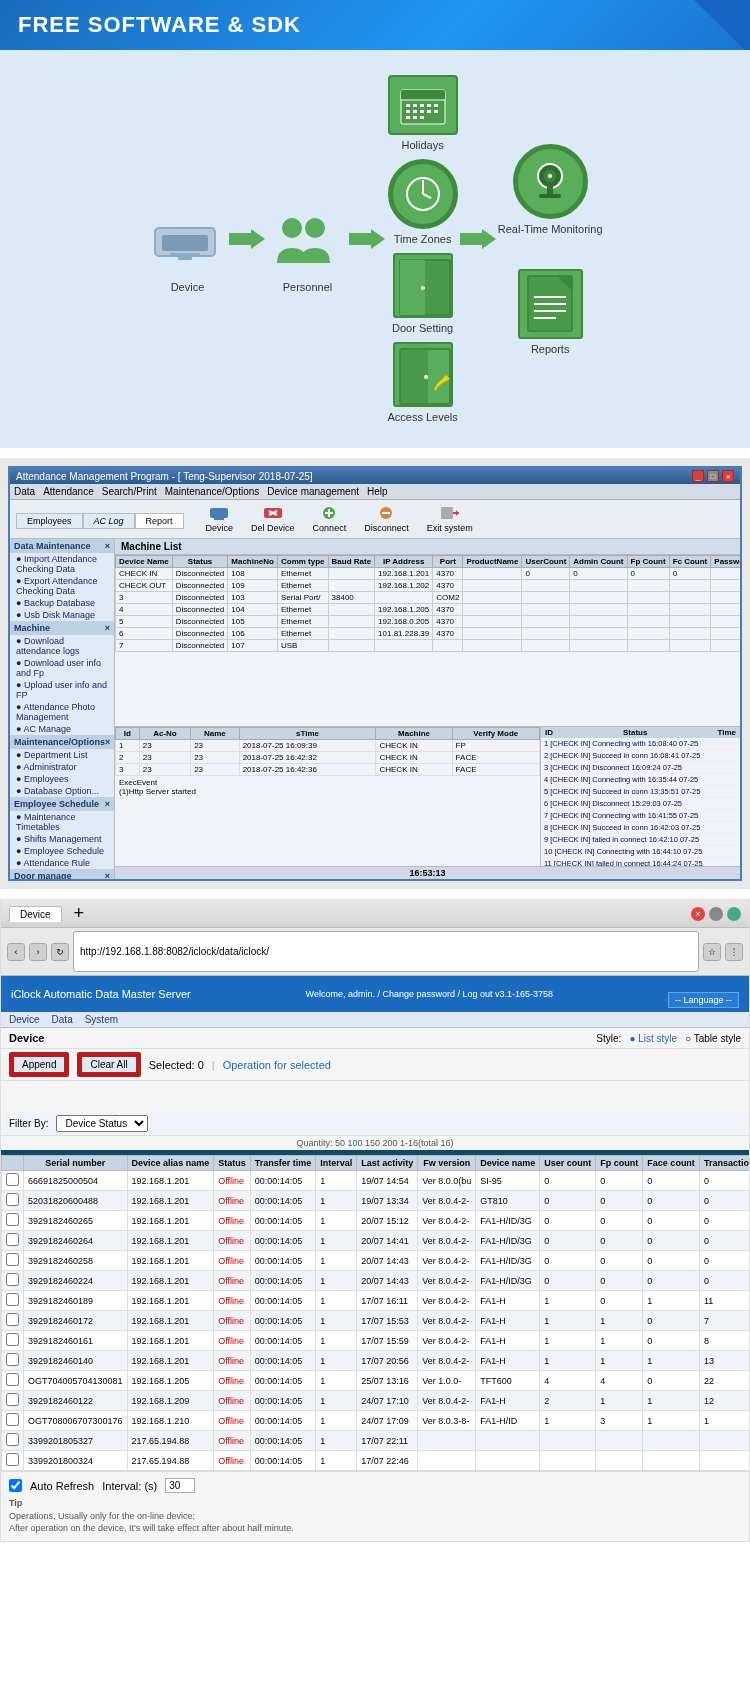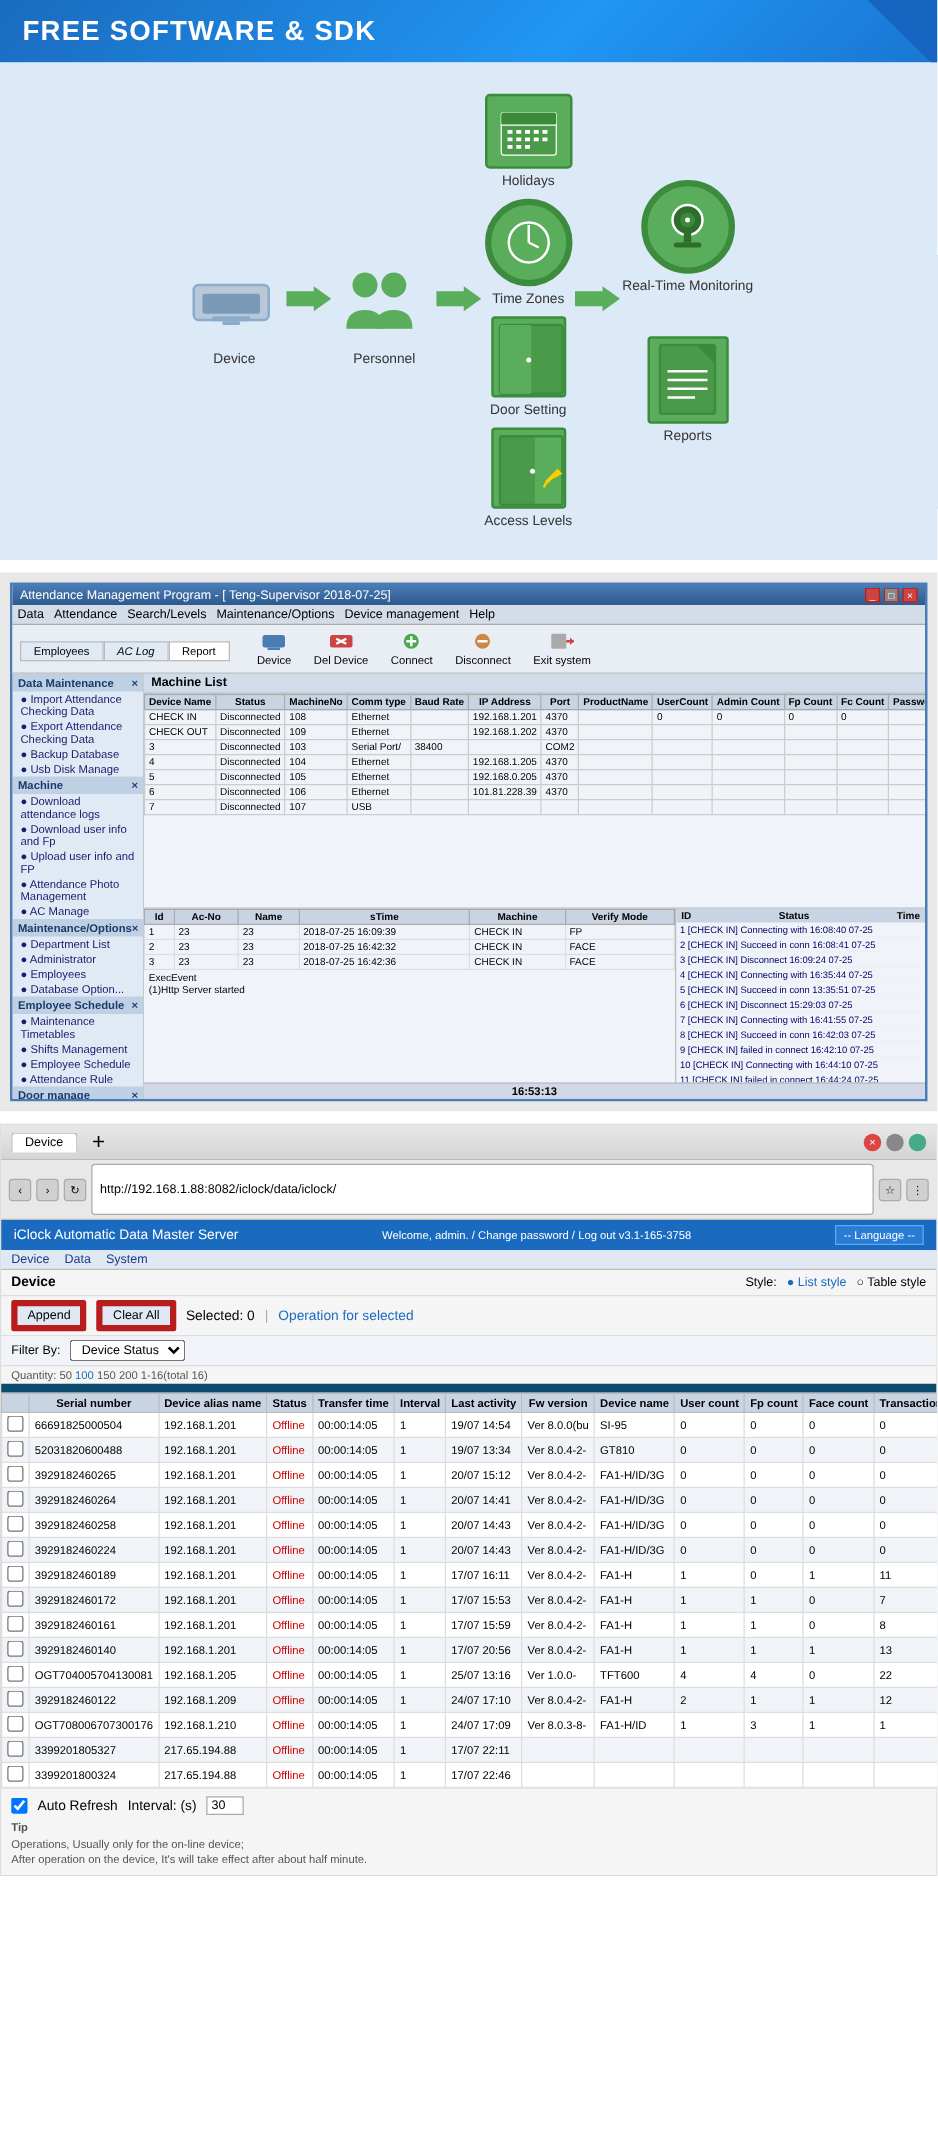--- a/index.html
+++ b/index.html
@@ -385,28 +385,29 @@
     }
 
     .filter-row {
       background: #f0f4f8;
       padding: 3px 8px;
       display: flex;
       align-items: center;
       gap: 8px;
       font-size: 10px;
       border-bottom: 1px solid #ddd;
+      margin-top: 31px;
     }
 
     .quantity-row {
-      text-align: left;
+      text-align: center;
       padding: 2px 8px;
       font-size: 9px;
       color: #555;
-      border-bottom: 7px solid #0c4a6e;
+      border-bottom: 5px solid #0c4a6e;
     }
 
     .data-table {
       width: 100%;
       border-collapse: collapse;
       font-size: 9px;
     }
 
     .data-table th {
       background: #c8d4e4;
@@ -640,21 +641,21 @@
       <div class="win-close-btns">
         <div class="wc-btn">_</div>
         <div class="wc-btn" style="background:#888">□</div>
         <div class="wc-btn">×</div>
       </div>
     </div>
 
     <div class="win-menubar">
       <span>Data</span>
       <span>Attendance</span>
-      <span>Search/Levels</span>
+      <span>Search/Print</span>
       <span>Maintenance/Options</span>
       <span>Device management</span>
       <span>Help</span>
     </div>
 
     <div class="win-toolbar">
 
       <div style="display:flex; border-bottom:1px solid #bbb; margin-bottom:-3px;">
         <div style="background:#e0eaf4; border:1px solid #bbb; border-bottom:none; padding:2px 10px; font-size:9px; cursor:pointer;">Employees</div>
         <div style="background:#e0eaf4; border:1px solid #bbb; border-bottom:none; padding:2px 10px; font-size:9px; cursor:pointer;font-style:italic;">AC Log</div>
@@ -976,21 +977,21 @@
     <div class="browser-btn">›</div>
     <div class="browser-btn">↻</div>
     <div class="address-bar">http://192.168.1.88:8082/iclock/data/iclock/</div>
     <div class="browser-btn">☆</div>
     <div class="browser-btn">⋮</div>
   </div>
 
   <div class="browser-header">
     <span>iClock Automatic Data Master Server</span>
     <span style="font-size:9px;">Welcome, admin. / Change password / Log out  v3.1-165-3758</span>
-    <div style="background:#2a7bd4; border:1px solid #5aabf0; padding:2px 6px; font-size:9px; cursor:pointer;">-- Language --</div>
+    <div style="background:#2a7bd4; border:1px solid #5aabf0; padding:2px 6px; font-size:9px; cursor:pointer;margin-top:12px;">-- Language --</div>
   </div>
 
   <div class="browser-nav">
     <span>Device</span>
     <span>Data</span>
     <span>System</span>
   </div>
 
   <div class="device-section-header">
     <span style="font-weight:bold; font-size:11px;">Device</span>

